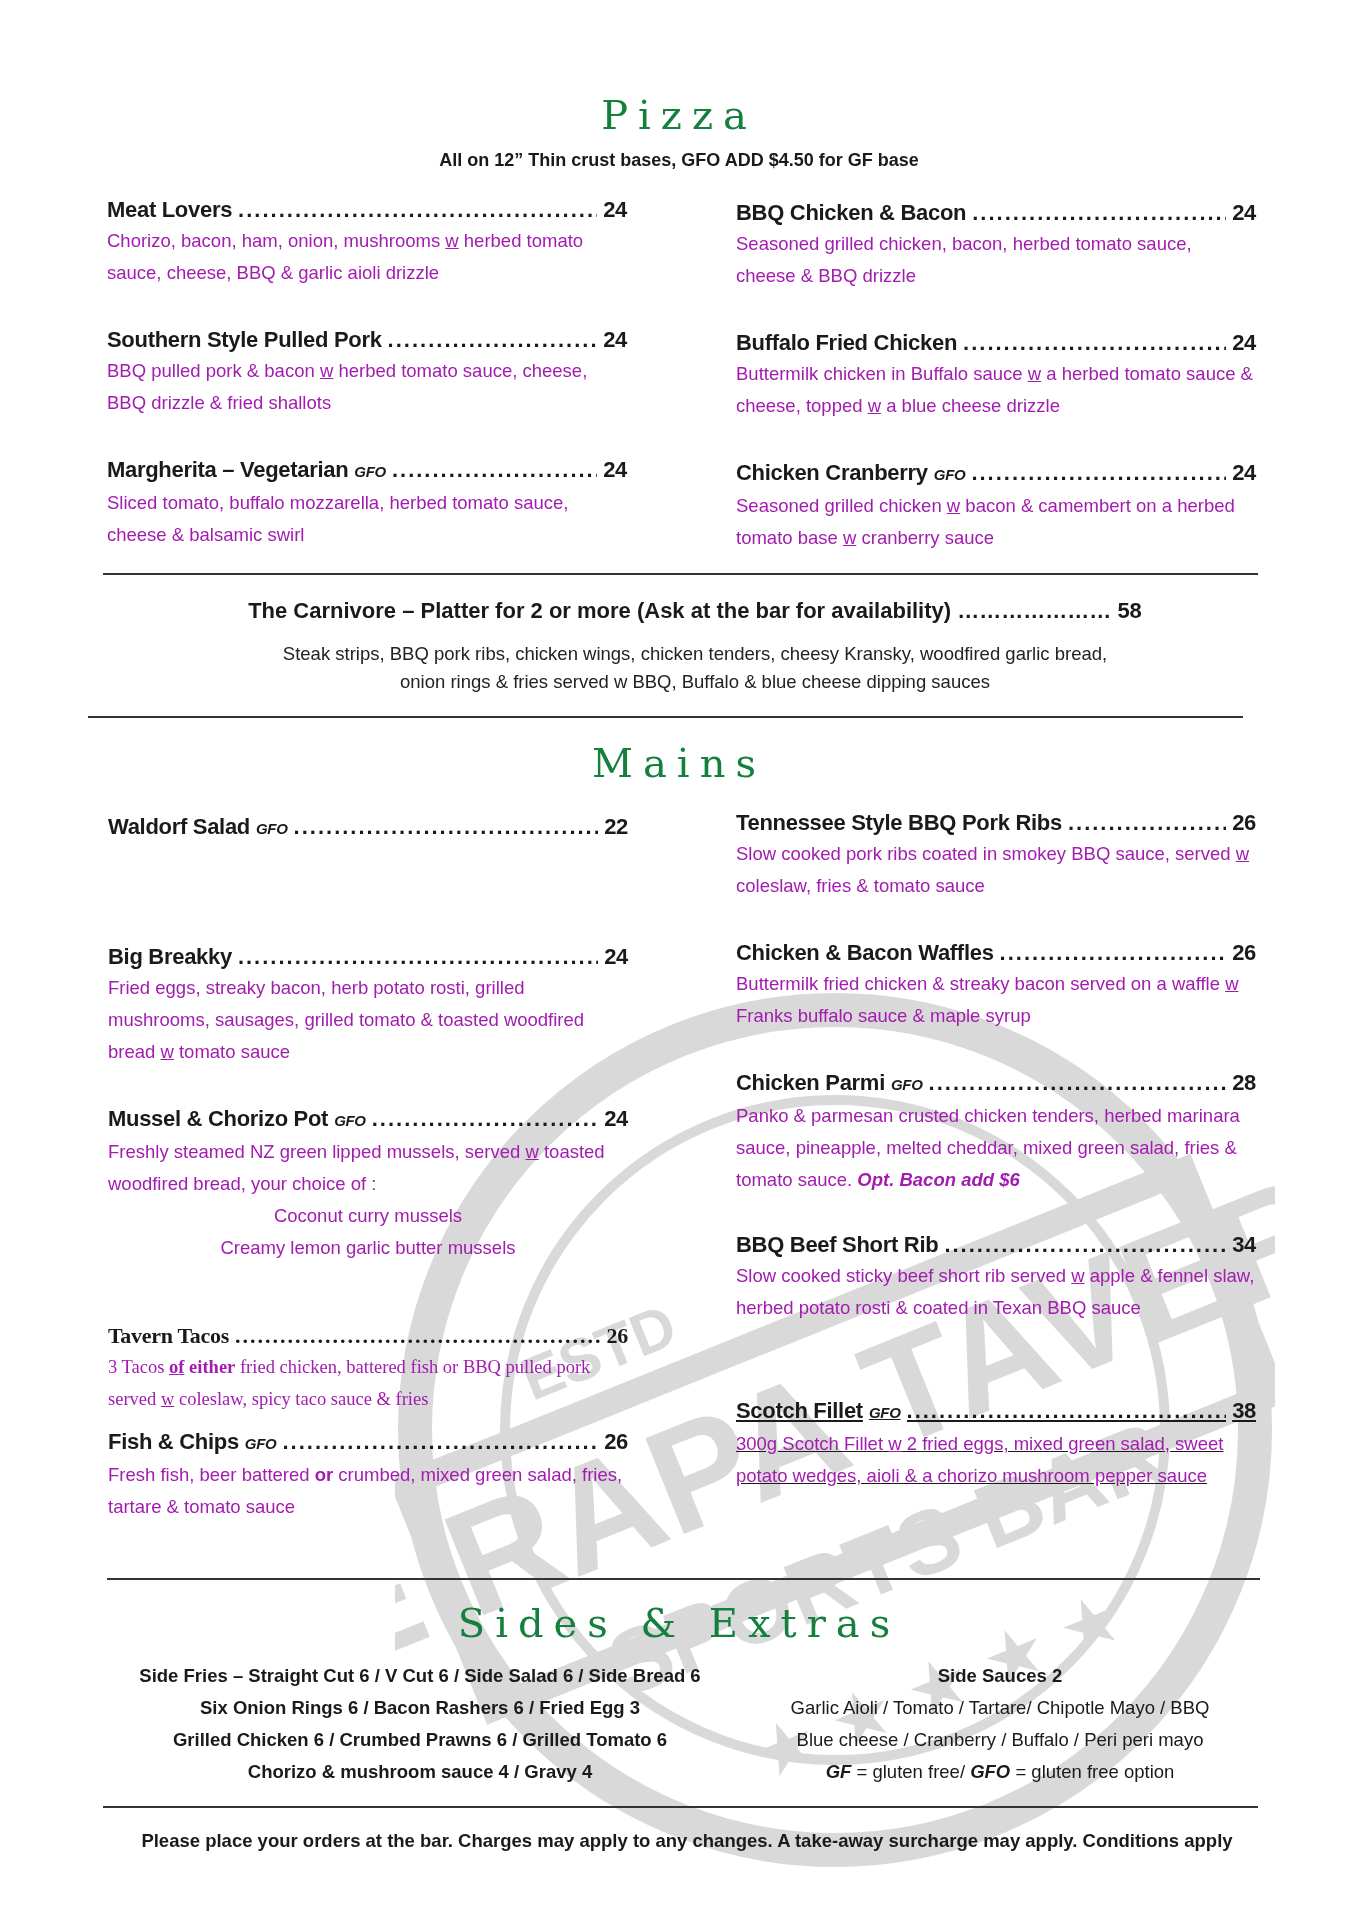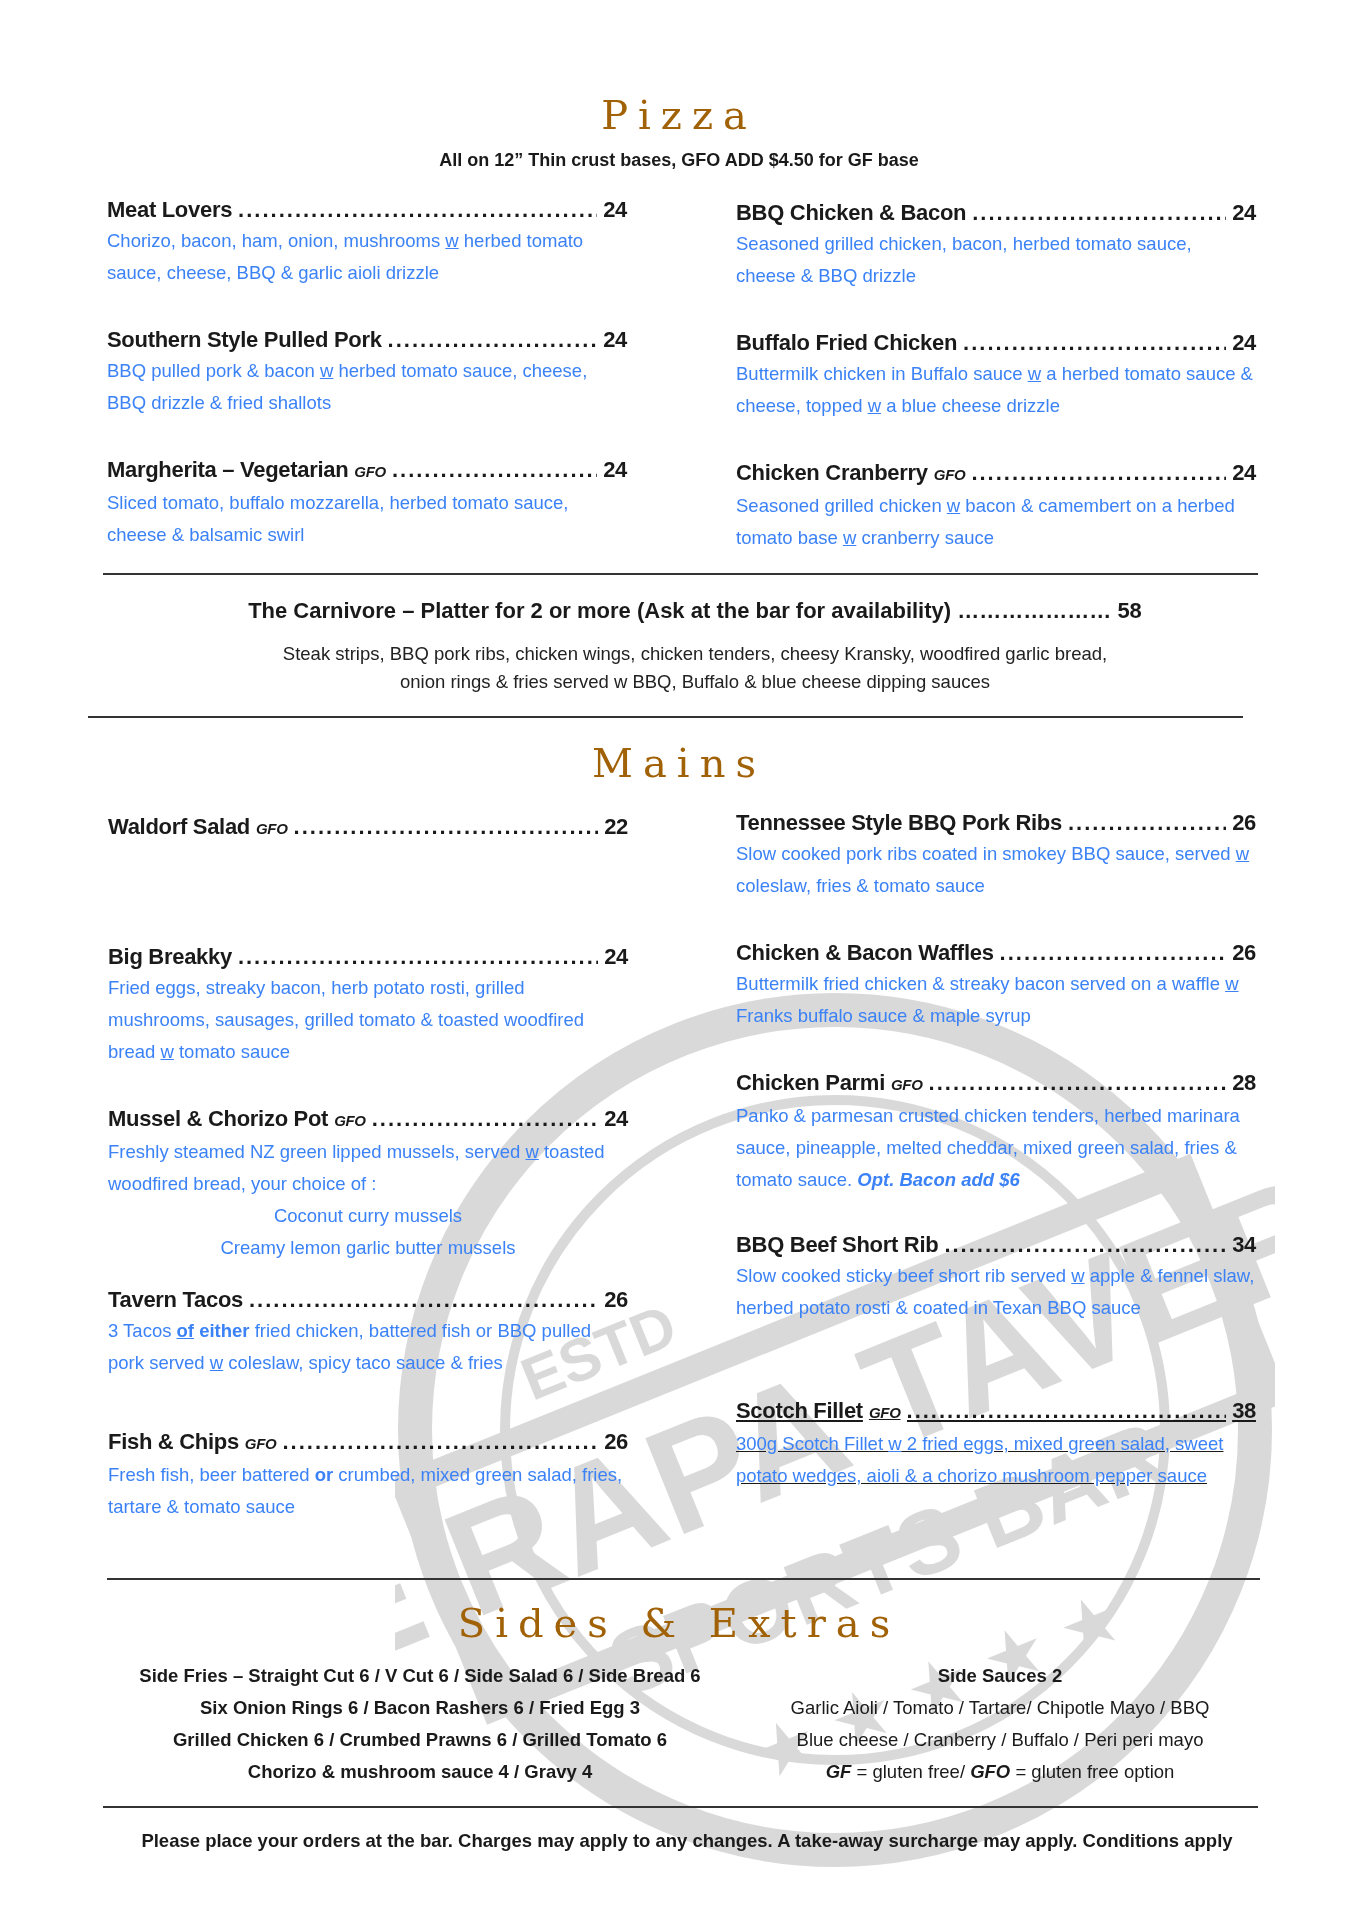--- a/index.html
+++ b/index.html
@@ -7,41 +7,41 @@
       width: 1358px; height: 1920px; position: relative; overflow: hidden;
       font-family: "Liberation Sans", "DejaVu Sans", sans-serif; color: #1a1a1a;
     }
     .watermark {
       position: absolute; left: 395px; top: 990px; width: 880px; height: 880px;
       pointer-events: none; opacity: 0.22; z-index: 0;
     }
     .page { position: relative; z-index: 1; }
     .section-title {
       position: absolute; left: 0; width: 1358px; text-align: center;
-      font-family: "DejaVu Serif", "Liberation Serif", serif; color: #a16207;
+      font-family: "DejaVu Serif", "Liberation Serif", serif; color: #15803d;
       letter-spacing: 10px; font-weight: normal;
     }
     .subtitle {
       position: absolute; left: 0; width: 1358px; text-align: center;
       font-weight: bold; font-size: 18px;
     }
     .col { position: absolute; width: 520px; }
     .item { position: absolute; left: 0; width: 520px; }
     .item-head {
       display: flex; align-items: baseline; font-weight: bold; font-size: 22px; line-height: 30px;
       white-space: nowrap; letter-spacing: -0.3px;
     }
     .item-head .gfo { font-style: italic; font-size: 15px; margin-left: 6px; font-weight: bold; }
     .item-head .dots {
       flex: 1; overflow: hidden; margin: 0 6px; letter-spacing: 2px; font-weight: bold;
     }
     .item-head .dots::before {
       content: "...................................................................................................";
     }
-    .item-desc { font-size: 18.5px; line-height: 32px; color: #3b82f6; }
+    .item-desc { font-size: 18.5px; line-height: 32px; color: #a21caf; }
     .item-desc u { text-decoration: underline; }
     .item-desc .b { font-weight: bold; }
     .item-desc .bi { font-weight: bold; font-style: italic; }
     .item-desc .center { display: block; text-align: center; }
     .rule { position: absolute; height: 2px; background: #333; }
     .center-block { position: absolute; left: 0; width: 1358px; text-align: center; }
     .carn-title { font-weight: bold; font-size: 22px; line-height: 30px; }
     .carn-desc { font-size: 18.5px; line-height: 28px; color: #222; }
     .sides { position: absolute; text-align: center; font-size: 18.5px; line-height: 32px; }
     .sides.left { font-weight: bold; }
@@ -157,21 +157,21 @@
           <span>Mussel &amp; Chorizo Pot</span>
           <span class="gfo">GFO</span>
           <span class="dots"></span>
           <span>24</span>
         </div>
       <div class="item-desc"><span>Freshly steamed NZ green lipped mussels, served </span><u>w</u><span> toasted woodfired bread, your choice of :</span>
         <span class="center">Coconut curry mussels</span>
         <span class="center">Creamy lemon garlic butter mussels</span>
       </div>
     </div>
-    <div class="item" style="top:473px;">
+    <div class="item" style="top:509px;font-family:Liberation Serif, serif;">
       <div class="item-head">
           <span>Tavern Tacos</span>
           <span class="dots"></span>
           <span>26</span>
         </div>
       <div class="item-desc"><span>3 Tacos </span><u class="b">of</u><span class="b"> either</span><span> fried chicken, battered fish or BBQ pulled pork served </span><u>w</u><span> coleslaw, spicy taco sauce &amp; fries</span></div>
     </div>
     <div class="item" style="top:615px;">
       <div class="item-head">
           <span>Fish &amp; Chips</span>

